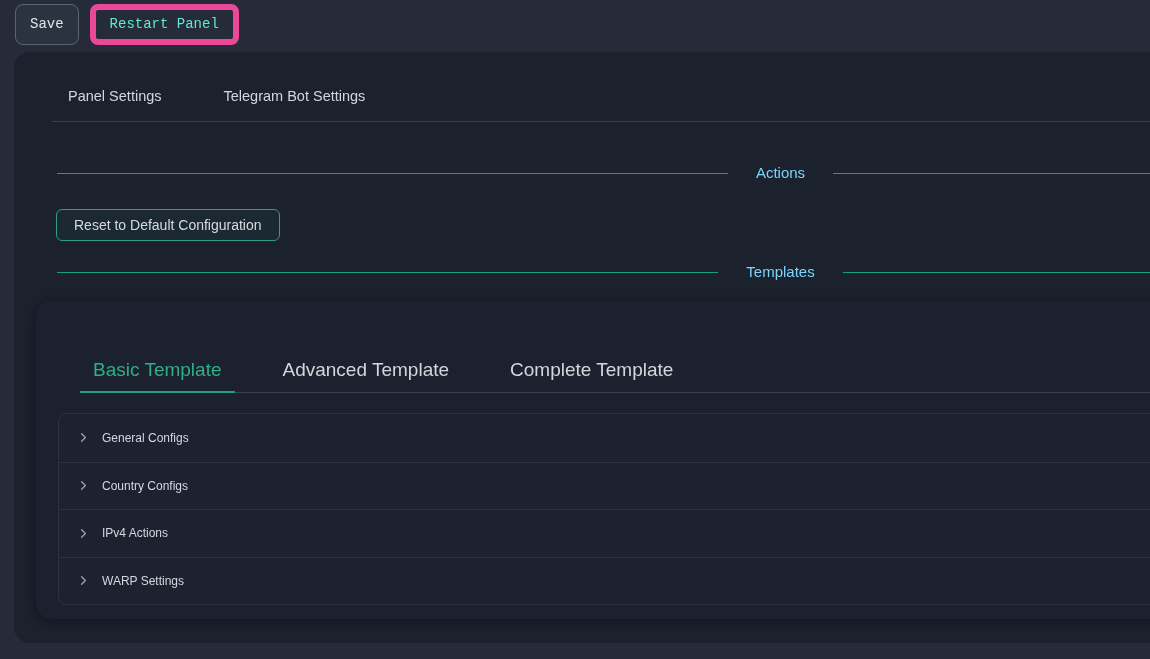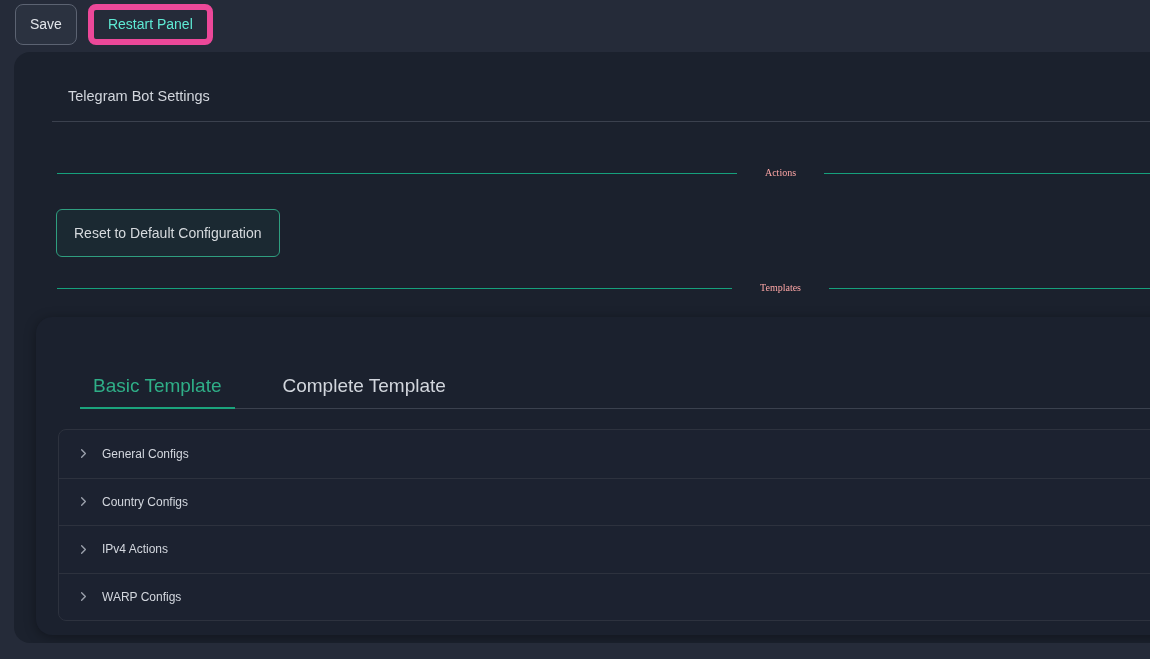--- a/index.html
+++ b/index.html
@@ -17,21 +17,21 @@
     align-items: center;
     padding-left: 15px;
     gap: 11px;
     background: #252b39;
   }
   .btn {
     height: 41px;
     padding: 0 14px;
     border-radius: 8px;
     font-size: 14px;
-    font-family: Liberation Sans, sans-serif;
+    font-family: Liberation Mono, monospace;
     cursor: pointer;
     line-height: 28px;
   }
   .btn-save {
     background: #2b3240;
     border: 1px solid #5c6372;
     color: #e2e5ea;
   }
   .btn-restart {
     background: transparent;
@@ -80,32 +80,31 @@
     display: flex;
     align-items: center;
     margin-left: 43px;
     width: calc(100% - 43px);
   }
   .divider-actions { margin-top: 40px; }
   .divider-templates { margin-top: 20px; }
   .divider .line { flex: 1; height: 1px; background: #16a07c; }
   .divider .label {
     margin: 0 28px;
-    font-size: 10px;
+    font-size: 15px;
     line-height: 22px;
-    color: #fca5a5;
+    color: #7dd3fc;
     white-space: nowrap;
-    font-family: Liberation Serif, serif;
   }
 
   
   .btn-reset {
     display: inline-block;
     margin: 25px 0 0 42px;
-    height: 48px;
+    height: 32px;
     padding: 0 17px;
     line-height: 30px;
     background: rgba(31, 158, 122, 0.07);
     border: 1px solid #2f9e7f;
     border-radius: 6px;
     color: #d6dade;
     font-size: 14px;
     font-family: "Liberation Sans", sans-serif;
     cursor: pointer;
   }
@@ -176,20 +175,21 @@
 <body>
 
 <header class="topbar">
   <button class="btn btn-save">Save</button>
   <button class="btn btn-restart">Restart Panel</button>
 </header>
 
 <main class="card">
 
   <nav class="tabs">
+    <div class="tab">Panel Settings</div>
     <div class="tab">Telegram Bot Settings</div>
   </nav>
 
   <div class="divider divider-actions">
     <span class="line"></span>
     <span class="label">Actions</span>
     <span class="line"></span>
   </div>
 
   <button class="btn-reset">Reset to Default Configuration</button>
@@ -197,20 +197,21 @@
   <div class="divider divider-templates">
     <span class="line"></span>
     <span class="label">Templates</span>
     <span class="line"></span>
   </div>
 
   <section class="inner-card">
 
     <nav class="inner-tabs">
       <div class="inner-tab active">Basic Template</div>
+      <div class="inner-tab">Advanced Template</div>
       <div class="inner-tab">Complete Template</div>
     </nav>
 
     <div class="accordion">
 
       <div class="acc-row">
         <svg class="chev" viewBox="0 0 24 24" fill="none" stroke="#9aa0ab" stroke-width="2.2" stroke-linecap="round" stroke-linejoin="round">
             <polyline points="9 6 15 12 9 18"></polyline>
           </svg>
         <span class="acc-label">General Configs</span>
@@ -227,20 +228,20 @@
         <svg class="chev" viewBox="0 0 24 24" fill="none" stroke="#9aa0ab" stroke-width="2.2" stroke-linecap="round" stroke-linejoin="round">
             <polyline points="9 6 15 12 9 18"></polyline>
           </svg>
         <span class="acc-label">IPv4 Actions</span>
       </div>
 
       <div class="acc-row">
         <svg class="chev" viewBox="0 0 24 24" fill="none" stroke="#9aa0ab" stroke-width="2.2" stroke-linecap="round" stroke-linejoin="round">
             <polyline points="9 6 15 12 9 18"></polyline>
           </svg>
-        <span class="acc-label">WARP Configs</span>
+        <span class="acc-label">WARP Settings</span>
       </div>
 
     </div>
 
   </section>
 
 </main>
 
 </body></html>

